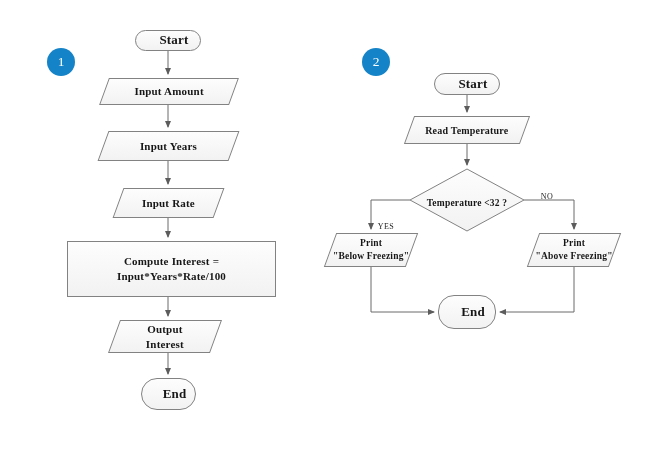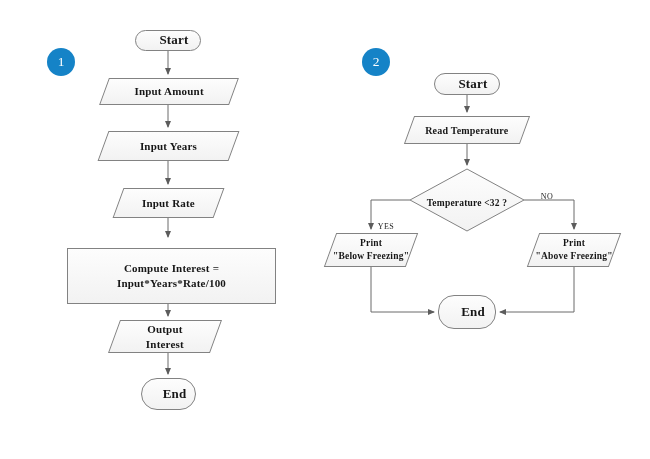--- a/index.html
+++ b/index.html
@@ -110,21 +110,21 @@
   </div>
 
   <div class="shape para" style="left:103px; top:131px; width:131px; height:30px;">
     <span class="txt">Input Years</span>
   </div>
 
   <div class="shape para" style="left:118px; top:188px; width:101px; height:30px;">
     <span class="txt">Input Rate</span>
   </div>
 
-  <div class="shape rect two-line" style="left:67px; top:248px; width:209px; height:56px; flex-direction:column;">
+  <div class="shape rect two-line" style="left:67px; top:241px; width:209px; height:56px; flex-direction:column;">
     <span>Compute Interest =</span>
     <span>Input*Years*Rate/100</span>
   </div>
 
   <div class="shape para two-line" style="left:114px; top:320px; width:102px; height:33px;">
     <span class="txt">
       <span style="display:block;">Output</span>
       <span style="display:block;">Interest</span>
     </span>
   </div>

